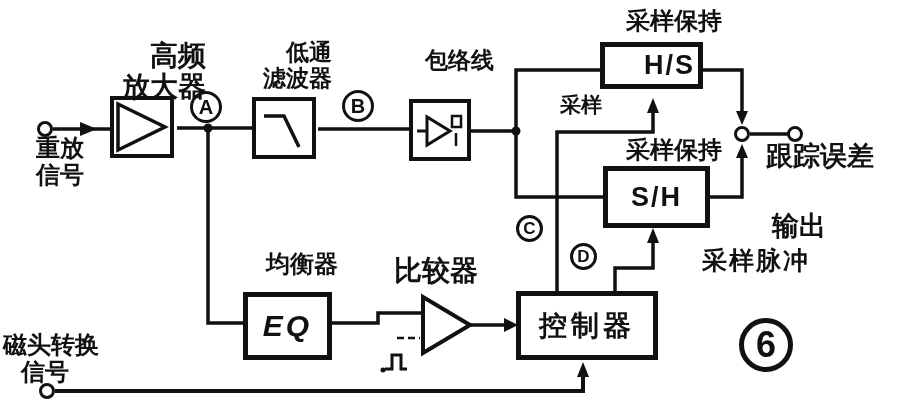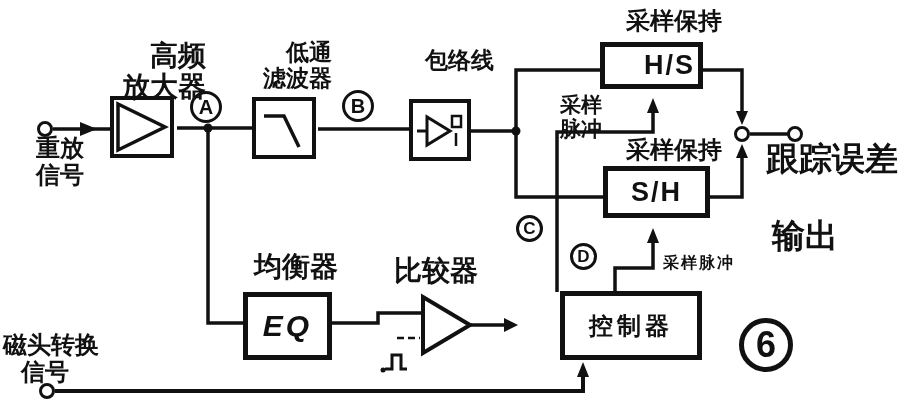--- a/index.html
+++ b/index.html
@@ -125,29 +125,29 @@
       <polygon points="13,13 13,41 36,27"></polygon>
       <rect x="38" y="12" width="9" height="11" stroke-width="2.5"></rect>
       <path d="M42,29 V42" stroke-width="2.5"></path>
     </svg>
   </div>
 
   <div class="box thick" style="left:600px;top:42px;width:103px;height:47px;font-size:27px;letter-spacing:2px;padding-left:36px;">
       <span>H/S</span>
     </div>
 
-  <div class="box thick" style="left:603px;top:166px;width:107px;height:52px;font-size:27px;letter-spacing:2px;">
+  <div class="box thick" style="left:603px;top:166px;width:107px;height:62px;font-size:27px;letter-spacing:2px;">
       <span>S/H</span>
     </div>
 
   <div class="box thick" style="left:243px;top:292px;width:89px;height:68px;font-size:30px;letter-spacing:3px;font-style:italic;">
       <span>EQ</span>
     </div>
 
-  <div class="box thick" style="left:516px;top:291px;width:142px;height:69px;font-size:24px;letter-spacing:4px;margin-left:44px;">
+  <div class="box thick" style="left:516px;top:291px;width:142px;height:69px;font-size:28px;letter-spacing:4px;">
       <span>控制器</span>
     </div>
 
   <div class="node" style="left:190px;top:91px;width:32px;height:32px;font-size:20px;">
       <span>A</span>
     </div>
   <div class="node" style="left:342px;top:90px;width:32px;height:32px;font-size:20px;">
       <span>B</span>
     </div>
   <div class="node" style="left:516px;top:215px;width:27px;height:27px;font-size:17px;">
@@ -174,37 +174,36 @@
   <div class="lbl center" style="left:388px;top:40px;width:106px;font-size:23px;margin-top:8px;">
     <div>包络线</div>
   </div>
 
   <div class="lbl center" style="left:582px;top:8px;width:140px;font-size:24px;">采样保持</div>
 
   <div class="lbl center" style="left:582px;top:137px;width:140px;font-size:24px;">采样保持</div>
 
   <div class="lbl center" style="left:518px;top:74px;width:84px;font-size:21px;margin-top:19px;">
     <div>采样</div>
-    <div>脉冲</div>
-  </div>
-
-  <div class="lbl" style="left:663px;top:246px;font-size:16px;letter-spacing:2px;margin-top:8px;">采样脉冲</div>
+  </div>
+
+  <div class="lbl" style="left:702px;top:246px;font-size:25px;letter-spacing:2px;">采样脉冲</div>
 
   <div class="lbl center" style="left:0px;top:135px;width:84px;font-size:24px;">
     <div>重放</div>
     <div>信号</div>
   </div>
 
   <div class="lbl" style="left:3px;top:332px;font-size:24px;">
     <div>磁头转换</div>
     <div style="padding-left:18px;">信号</div>
   </div>
 
-  <div class="lbl center" style="left:238px;top:251px;width:100px;font-size:28px;">均衡器</div>
+  <div class="lbl center" style="left:238px;top:251px;width:100px;font-size:24px;">均衡器</div>
 
   <div class="lbl center" style="left:378px;top:255px;width:100px;font-size:28px;">比较器</div>
 
-  <div class="lbl" style="left:766px;top:141px;font-size:33px;">
+  <div class="lbl" style="left:766px;top:141px;font-size:27px;">
     <div>跟踪误差</div>
     <div style="padding-left:6px;margin-top:40px;">输出</div>
   </div>
 
 </div>
 
 </body></html>

